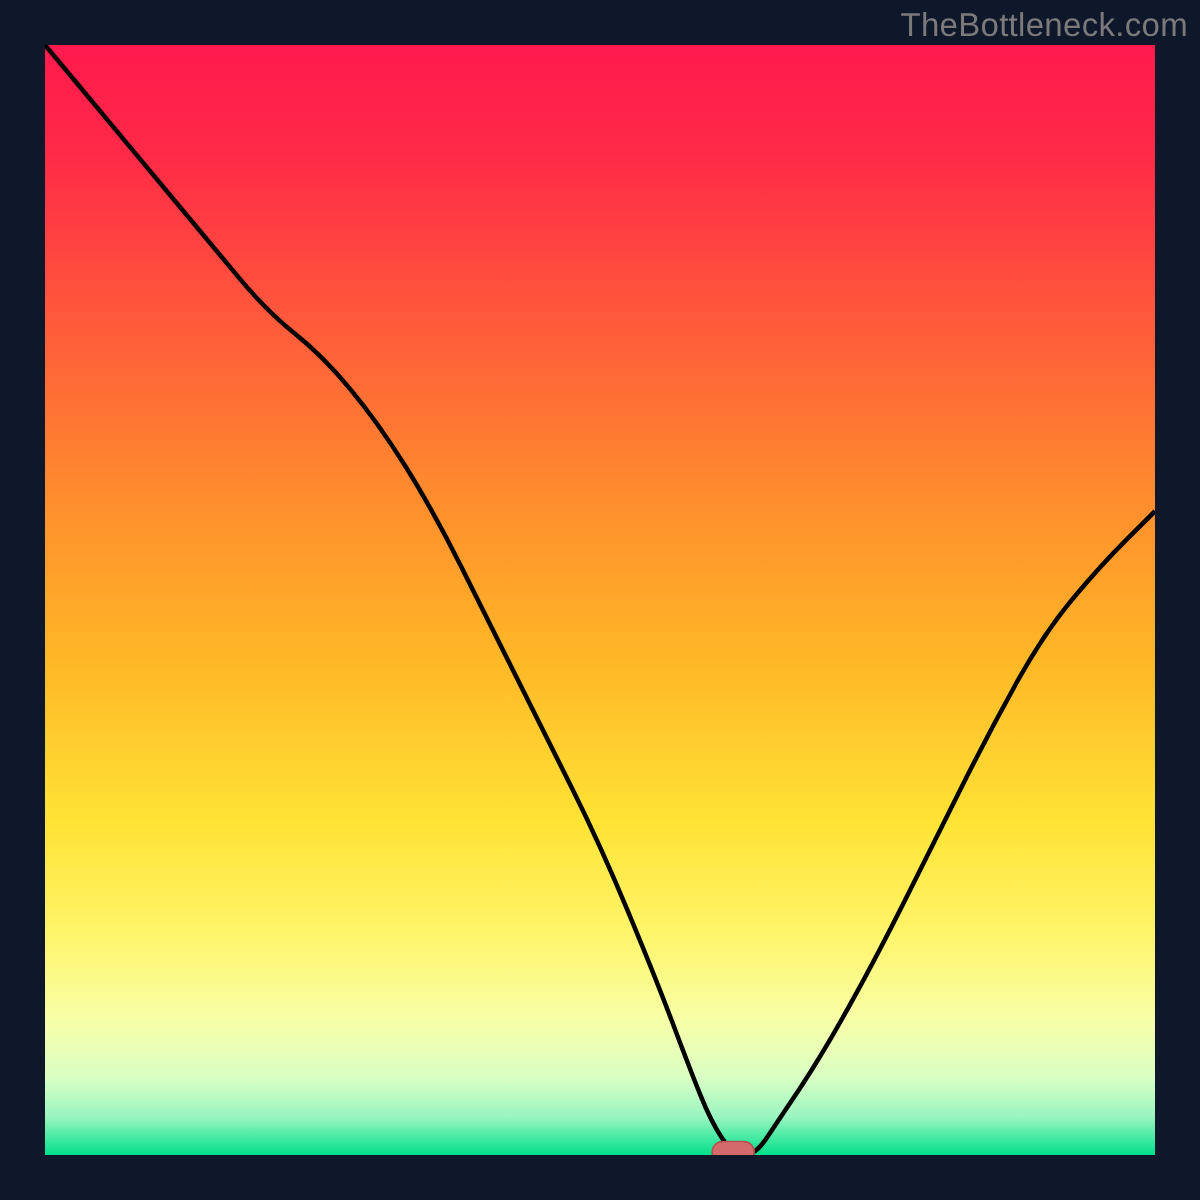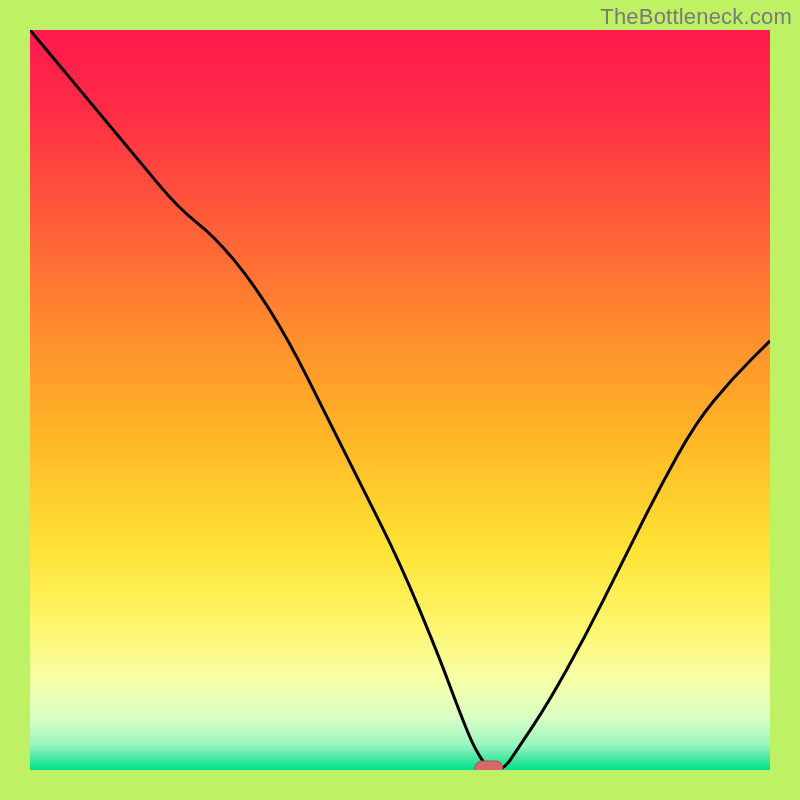--- a/index.html
+++ b/index.html
@@ -10,21 +10,21 @@
     background: #000;
     overflow: hidden;
     font-family: Arial, Helvetica, sans-serif;
   }
   .frame {
     position: absolute;
     left: 0;
     top: 0;
     width: 800px;
     height: 800px;
-    background: #bef264;
+    background: #0f172a;
   }
   .watermark {
     position: absolute;
     top: 4px;
     right: 8px;
     color: #7a7a7a;
     font-size: 22px;
     letter-spacing: 0.2px;
     font-weight: 400;
     z-index: 5;

